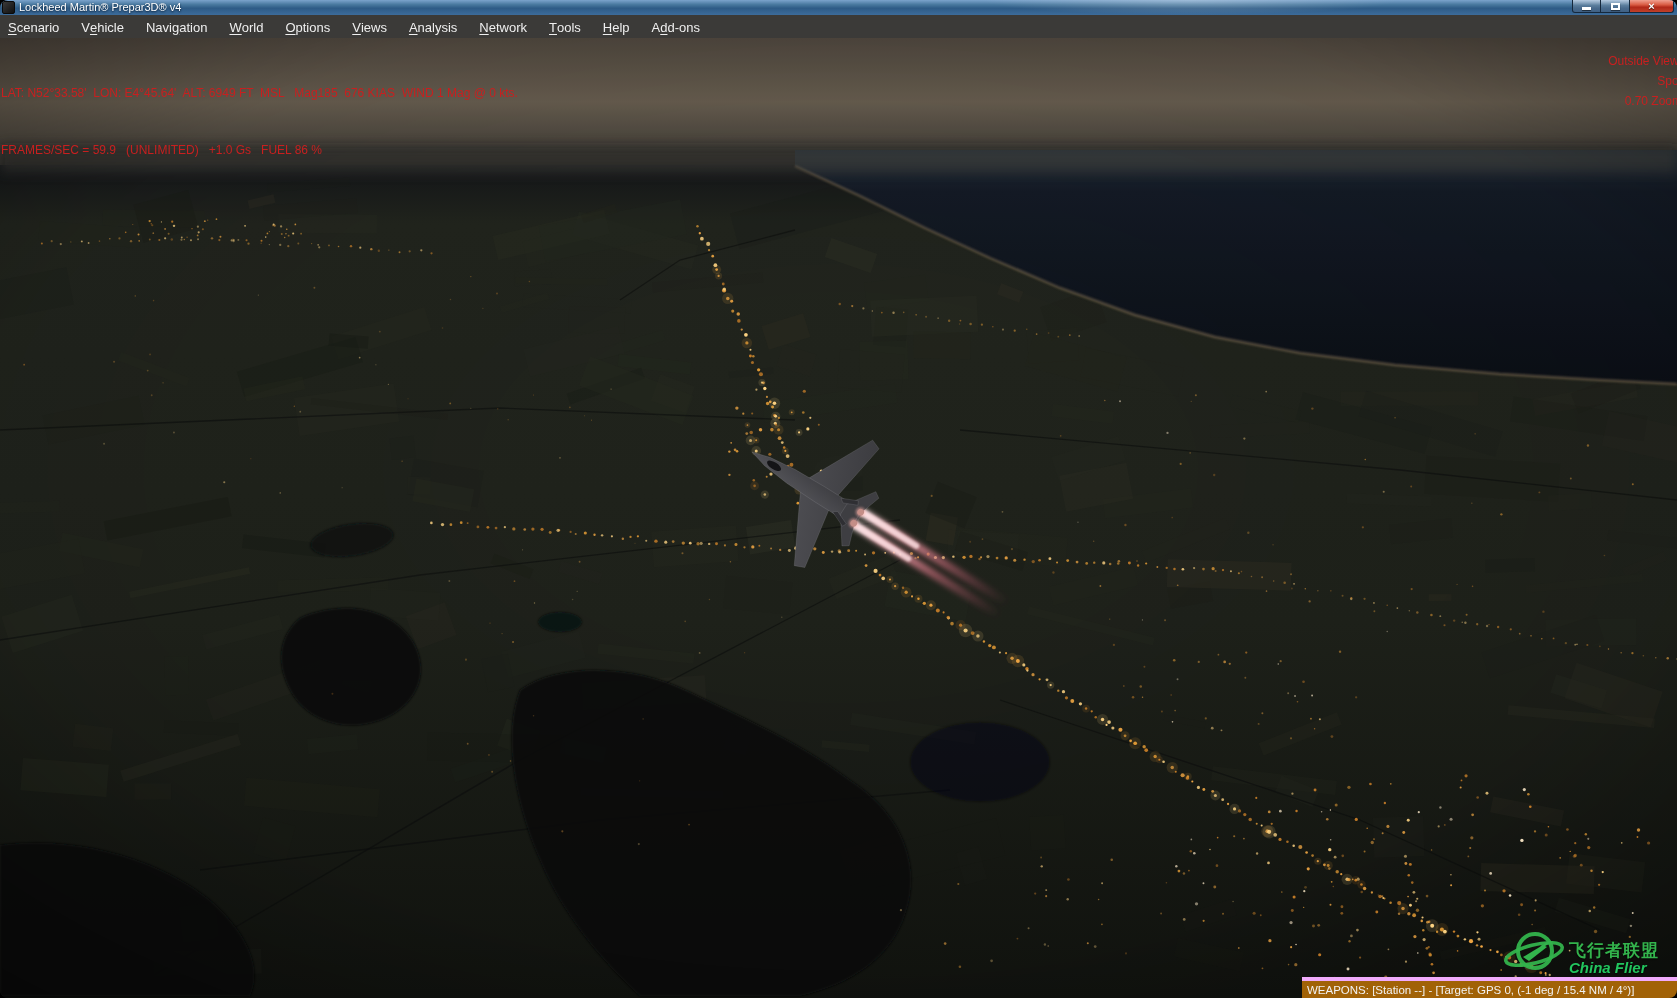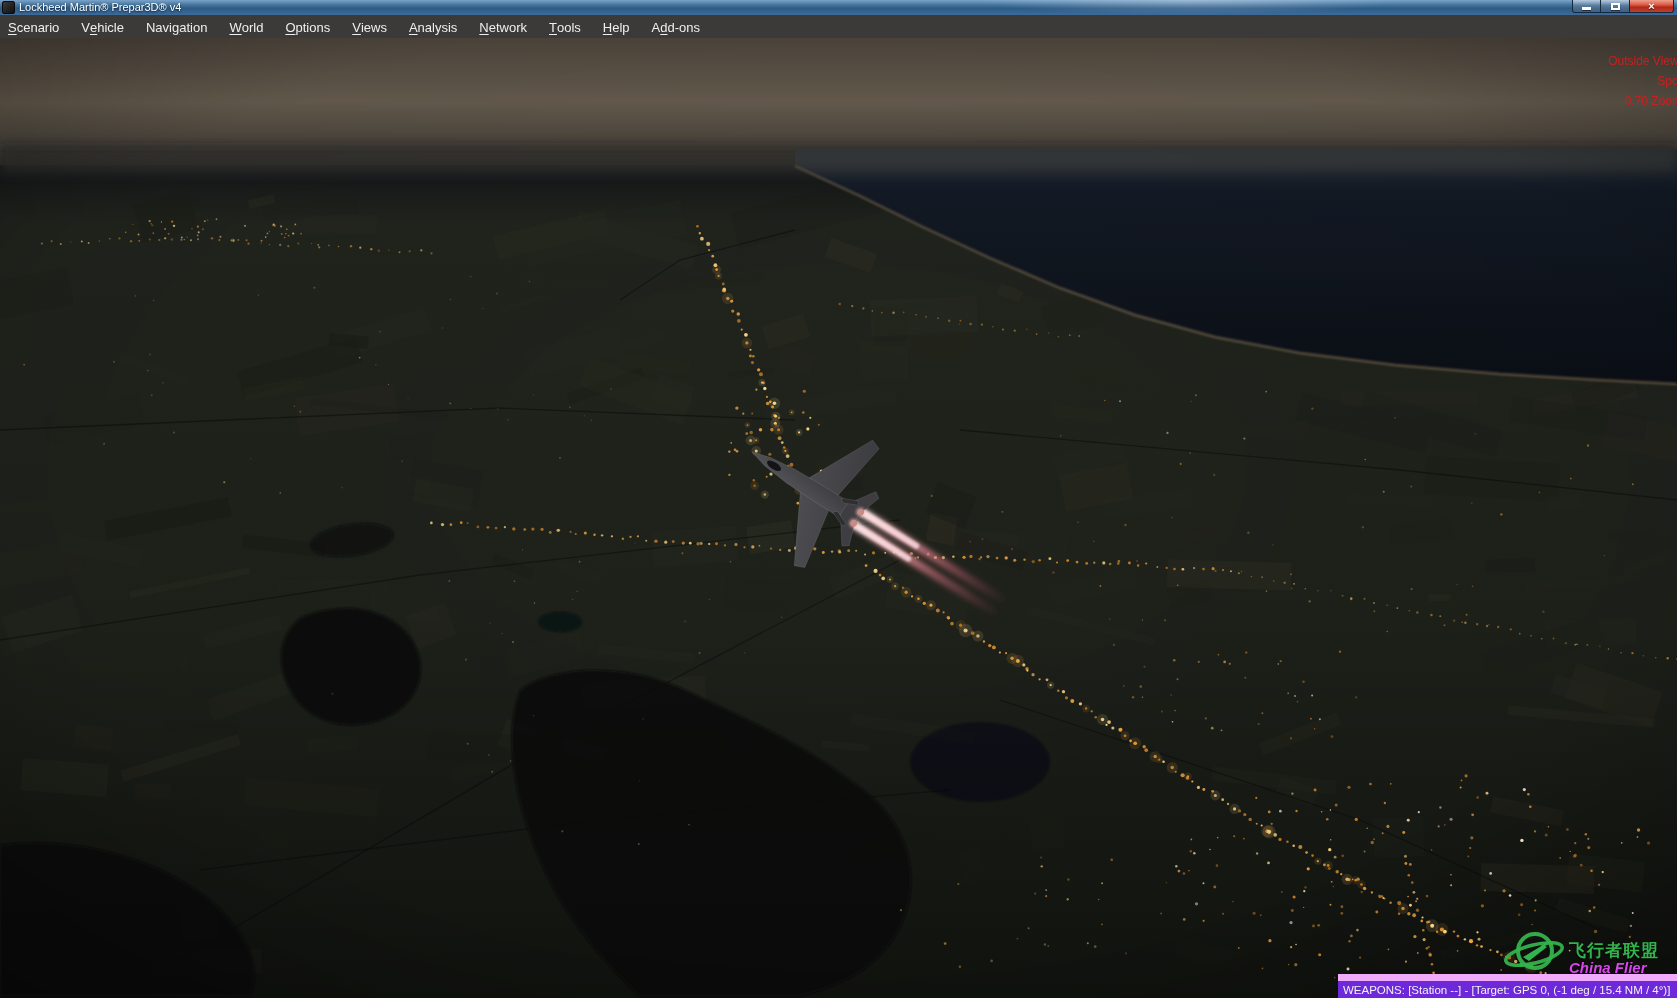--- a/index.html
+++ b/index.html
@@ -1,17 +1,17 @@
 <!DOCTYPE html>
 <html><head>
 <meta charset="utf-8">
 <style>
   html,body{margin:0;padding:0;background:#000;}
   #screen{position:relative;width:1677px;height:998px;overflow:hidden;background:#000;
-          font-family:"Liberation Sans",sans-serif;}
+          font-family:"Liberation Sans",sans-serif;border-radius:8px;}
 
   
   #titlebar{position:absolute;left:0;top:0;width:100%;height:15px;
     background:linear-gradient(180deg,#7ba3cc 0%,#49799f 30%,#2e5b86 55%,#3c6c9b 100%);
     display:flex;align-items:center;}
   #titlebar:after{content:"";position:absolute;left:980px;top:0;width:420px;height:100%;
     background:radial-gradient(ellipse at 50% 0%,rgba(255,255,255,.28),rgba(255,255,255,0) 70%);}
   .app-icon{width:11px;height:11px;margin:0 4px 0 2px;border-radius:2px;
     background:linear-gradient(135deg,#3a3a3a,#101010);border:1px solid #0a0a0a;flex:0 0 auto;}
   .title-text{color:#fff;font-size:11px;line-height:15px;white-space:nowrap;
@@ -38,29 +38,29 @@
 
   
   #viewport{position:absolute;left:0;top:38px;width:1677px;height:960px;overflow:hidden;}
   #scene{display:block;}
 
   .hud-left{position:absolute;left:1px;top:8px;color:#c81f1f;font-size:12px;line-height:19px;
     white-space:pre;}
   .hud-right{position:absolute;right:-5px;top:13px;color:#c81f1f;font-size:12px;line-height:20px;
     text-align:right;white-space:pre;}
 
-  #statusbar{position:absolute;right:0;bottom:0;width:339px;height:17px;background:#6d28d9;
-    border-top:7px solid #f0abfc;display:flex;align-items:center;}
+  #statusbar{position:absolute;right:0;bottom:0;width:375px;height:17px;background:#a16207;
+    border-top:4px solid #f0abfc;display:flex;align-items:center;}
   #statusbar span{color:#f2f2f2;font-size:11.5px;white-space:nowrap;padding-left:5px;}
 
   #watermark{position:absolute;left:1503px;top:884px;width:176px;height:62px;display:flex;align-items:center;}
   .wm-text{margin-left:4px;line-height:1.05;margin-top:12px;}
   .wm-cn{color:#33b34c;font-size:17px;font-weight:bold;letter-spacing:1px;
     text-shadow:0 1px 2px rgba(0,0,0,.8);}
-  .wm-en{color:#d946ef;font-size:15px;font-weight:bold;font-style:italic;
+  .wm-en{color:#22c55e;font-size:15px;font-weight:bold;font-style:italic;
     text-shadow:0 1px 2px rgba(0,0,0,.8);}
 </style>
 </head>
 <body>
 
 <div id="screen">
 
   <div id="titlebar">
     <div class="app-icon"></div>
     <div class="title-text">Lockheed Martin® Prepar3D® v4</div>
@@ -1228,20 +1228,24 @@
             <polygon points="8,34 15,50 11,52 5,38" fill="#2f2f33"></polygon>
             <ellipse cx="0" cy="-40" rx="3.5" ry="8" fill="#141417" stroke="none"></ellipse>
             <circle cx="-6.5" cy="58" r="3.4" fill="#8a6a62" stroke="none"></circle>
             <circle cx="6.5" cy="58" r="3.4" fill="#8a6a62" stroke="none"></circle>
             <circle cx="-6.5" cy="58" r="5" fill="#ffb3ad" opacity="0.5" filter="url(#f1)" stroke="none"></circle>
             <circle cx="6.5" cy="58" r="5" fill="#ffb3ad" opacity="0.5" filter="url(#f1)" stroke="none"></circle>
           </g>
         </g>
       </svg>
 
+    <div class="hud-left">
+      <div>LAT: N52°33.58'  LON: E4°45.64'  ALT: 6949 FT  MSL   Mag185  676 KIAS  WIND 1 Mag @ 0 kts.</div>
+      <div>FRAMES/SEC = 59.9   (UNLIMITED)   +1.0 Gs   FUEL 86 %</div>
+    </div>
 
     <div class="hud-right" id="viewinfo"><div>Outside View:</div><div>Spot</div><div>0.70 Zoom</div></div>
 
     <div id="watermark">
       <svg width="62" height="58" viewBox="0 0 62 58">
         <g fill="none" stroke="#33b34c">
           <circle cx="32" cy="27" r="17" stroke-width="4" opacity="0.95"></circle>
           <ellipse cx="31" cy="30" rx="29" ry="9" stroke-width="3.5" transform="rotate(-14 31 30)" opacity="0.95"></ellipse>
           <path d="M20,33 L40,21 l4,2 -18,14 z" fill="#33b34c" stroke="none"></path>
           <path d="M38,23 l7,-4" stroke-width="2.5"></path>

